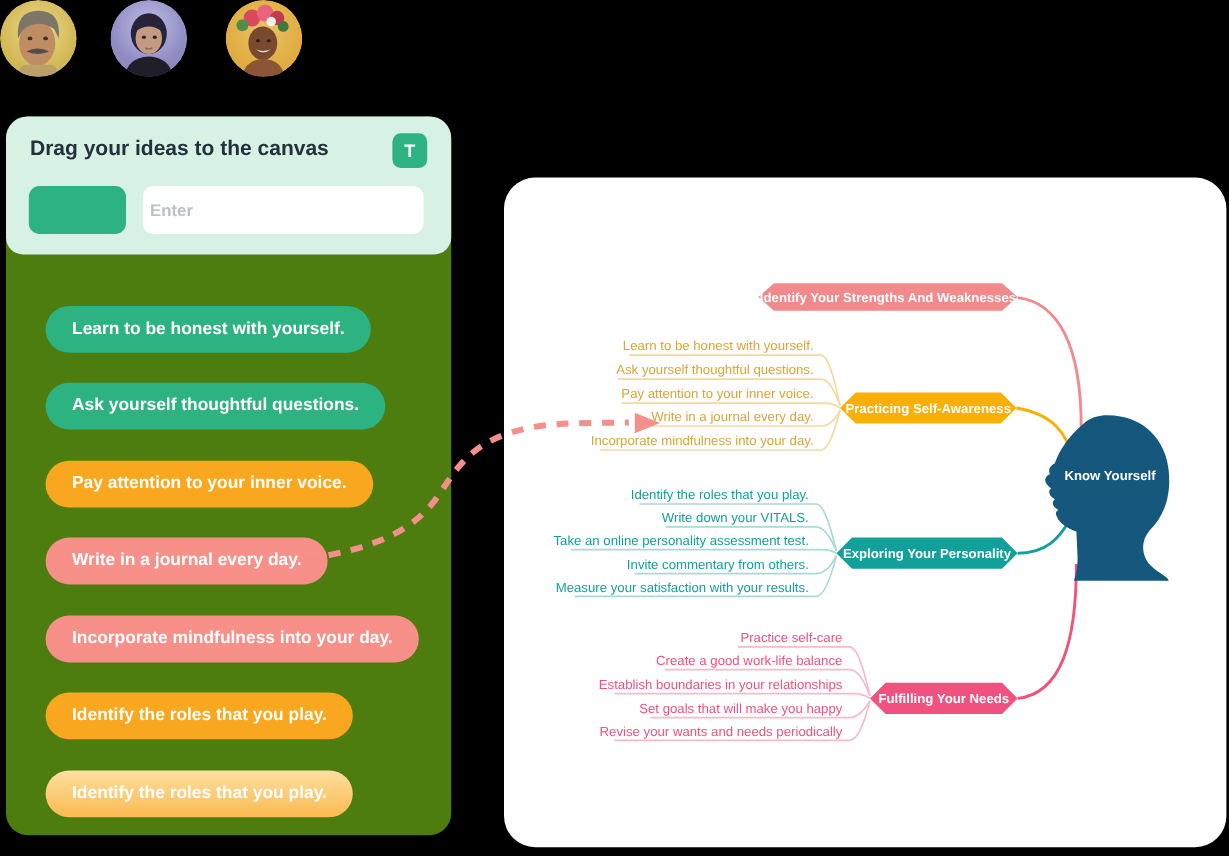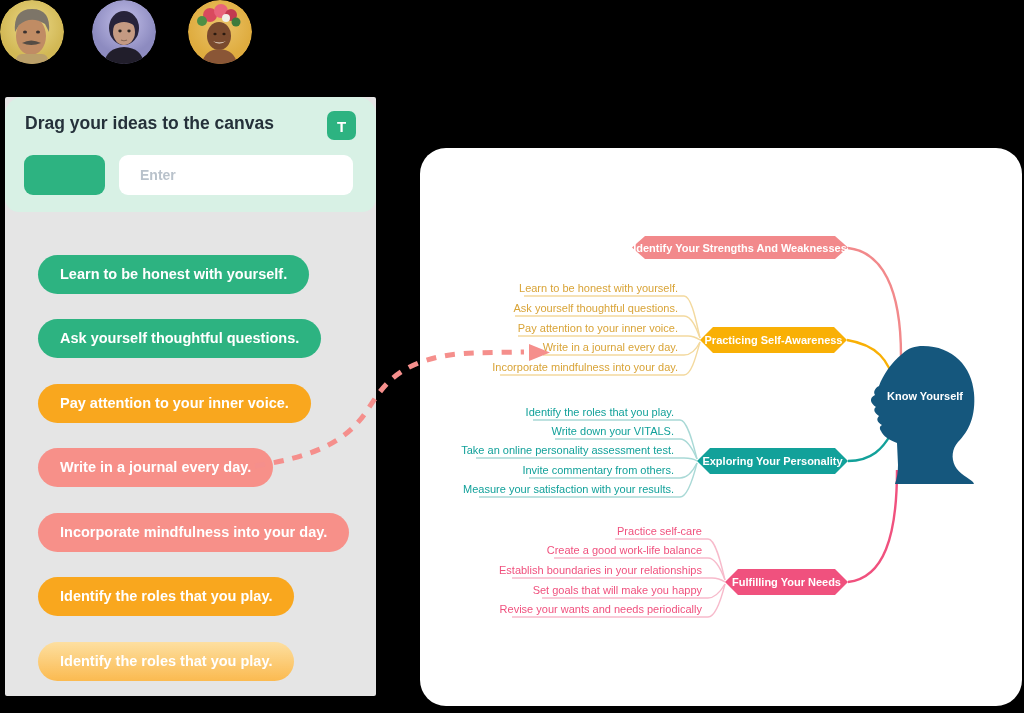--- a/index.html
+++ b/index.html
@@ -5,31 +5,31 @@
   html,body{margin:0;padding:0;background:#000;}
   .page{position:relative;width:1024px;height:713px;background:#000;overflow:hidden;
         font-family:"Liberation Sans",sans-serif;}
 
   
   .avatar{position:absolute;top:0;width:64px;height:64px;border-radius:50%;overflow:hidden;}
   .avatar svg{display:block;}
 
   
   .idea-panel{position:absolute;left:5px;top:97px;width:371px;height:599px;
-              background:#e5e5e5;border-radius:2px;}
+              background:#4d7c0f;border-radius:18px;}
   .panel-header{position:absolute;left:0;top:0;width:100%;height:115px;
                 background:#D8F1E5;border-radius:18px 18px 14px 14px;}
   .panel-title{position:absolute;left:20px;top:16px;font-size:17.5px;font-weight:700;color:#25313A;}
   .text-tool-button{position:absolute;right:20px;top:14px;width:29px;height:29px;border-radius:7px;
                 background:#2DB381;color:#fff;font-weight:700;font-size:15px;line-height:29px;
                 text-align:center;cursor:pointer;border:none;}
   .color-swatch-button{position:absolute;left:19px;top:58px;width:81px;height:40px;
                 background:#2DB381;border:none;border-radius:9px;cursor:pointer;}
   .idea-input{position:absolute;left:114px;top:58px;width:234px;height:40px;border:none;
-              border-radius:9px;background:#fff;padding:0 21px;box-sizing:border-box;
+              border-radius:9px;background:#fff;padding:0 6px;box-sizing:border-box;
               font-size:14px;font-weight:600;color:#333;outline:none;
               font-family:"Liberation Sans",sans-serif;}
   .idea-input::placeholder{color:#B9C2CB;}
 
   .idea-pill{position:absolute;left:33px;height:39px;line-height:39px;padding:0 22px;
              border-radius:20px;color:#fff;font-size:14.5px;font-weight:700;white-space:nowrap;
              cursor:grab;}
   .c-green{background:#2DB381;}
   .c-orange{background:#F9A71E;}
   .c-salmon{background:#F79089;}

